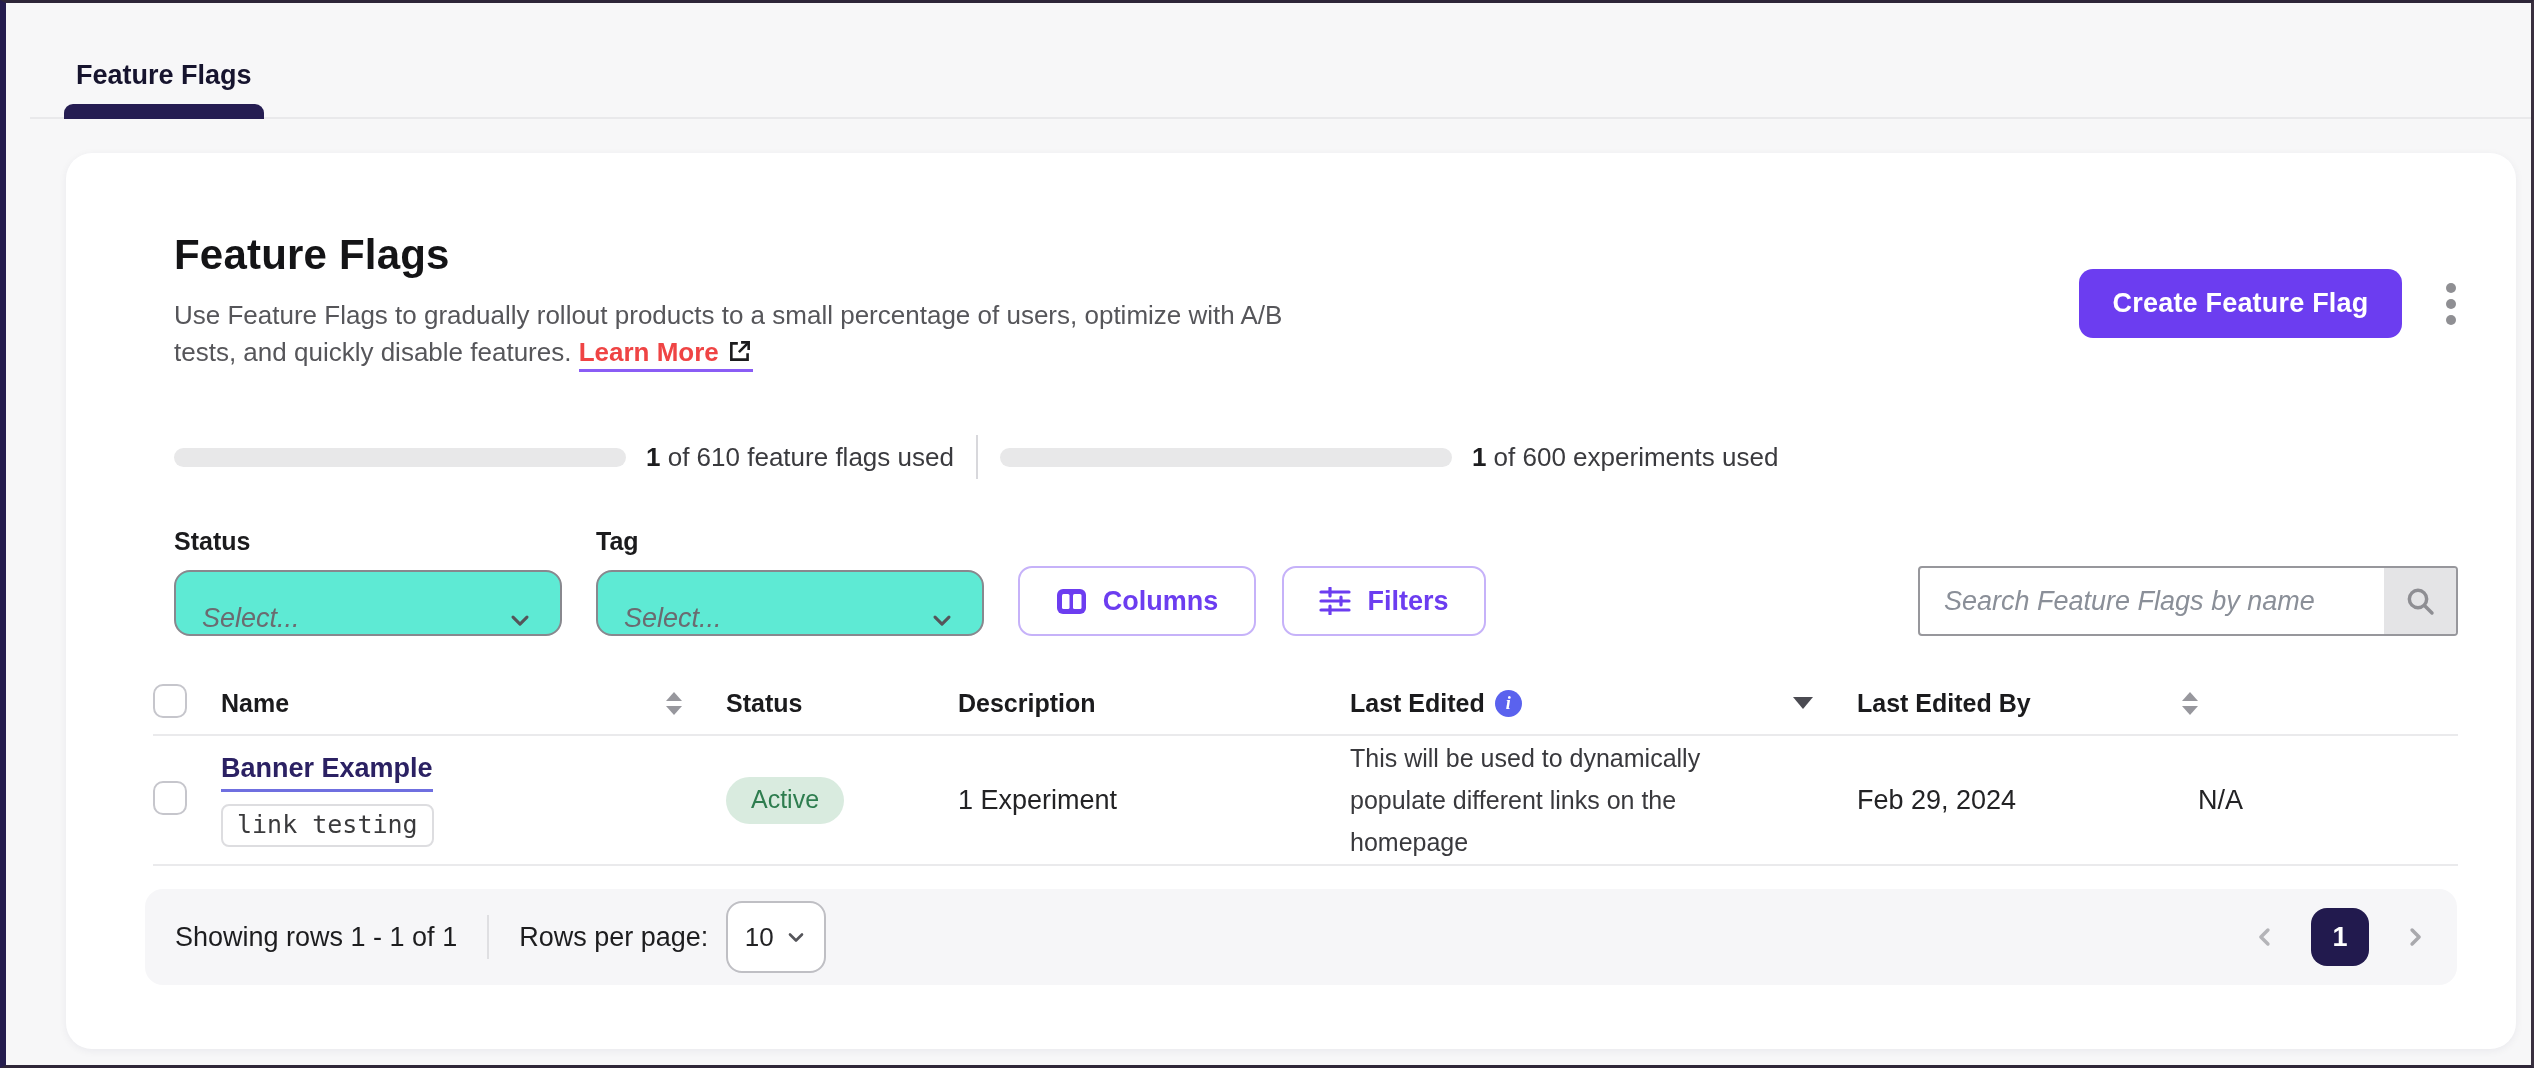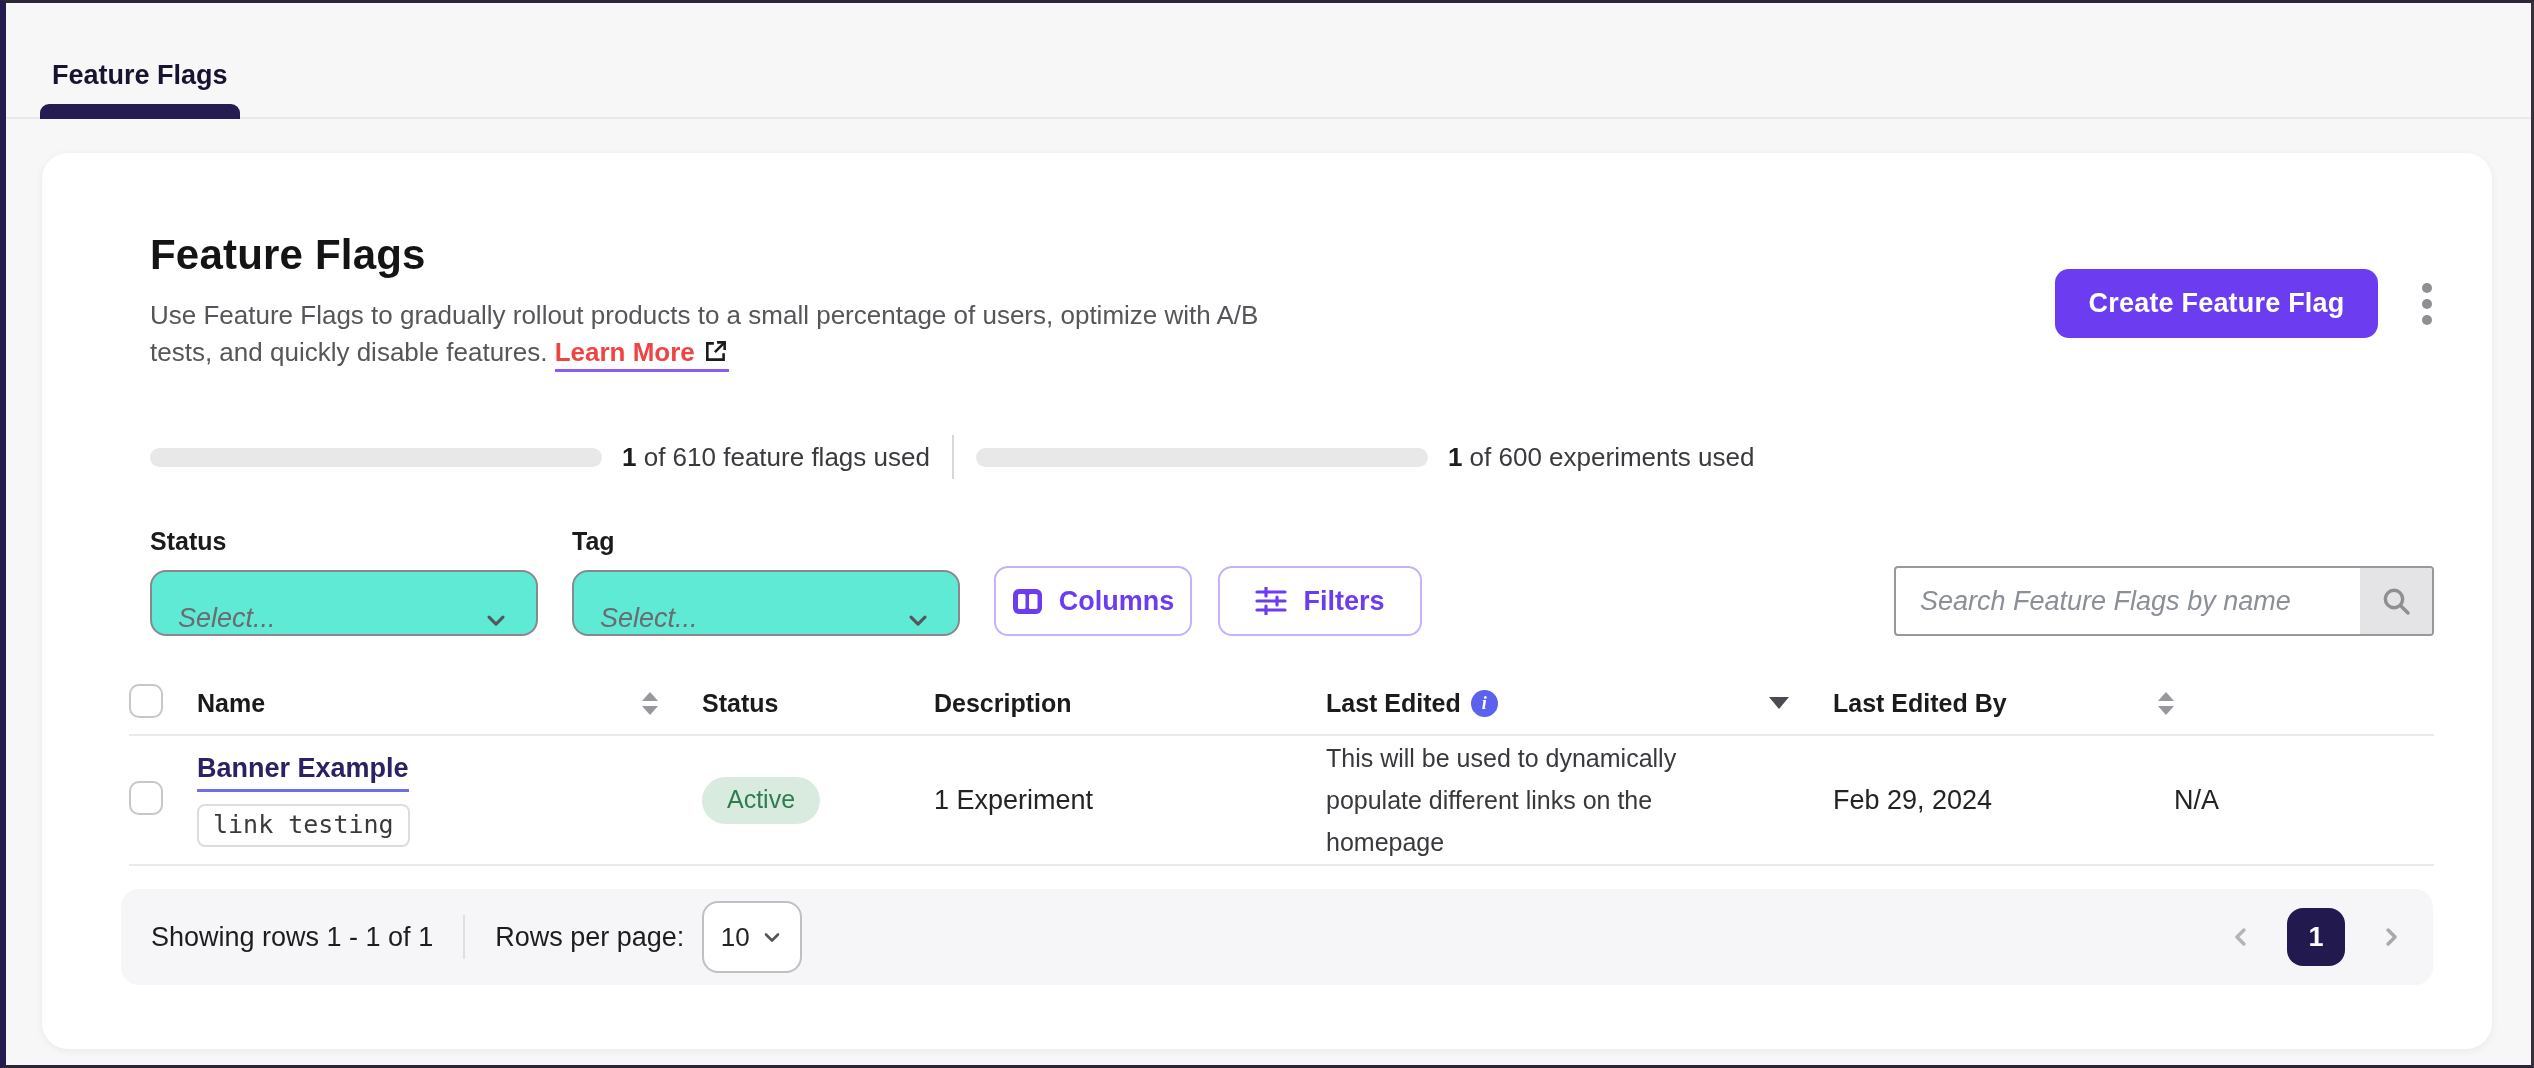--- a/index.html
+++ b/index.html
@@ -10,20 +10,21 @@
     color:#1D1D1F;
     overflow:hidden;
   }
   #viewport {
     position:relative; width:2534px; height:1068px;
     background:#F7F7F8;
     border-left:6px solid #241C4E;
     border-top:3px solid #2E2638;
     border-right:3px solid #3A3040;
     border-bottom:3px solid #2E2638;
+    padding-left:24px;
   }
 
   
   .tabbar {
     display:flex; align-items:flex-end;
     height:116px; border-bottom:2px solid #E9E9EB;
   }
   .tab { display:flex; flex-direction:column; align-items:center; margin-left:34px; cursor:pointer; }
   .tab-label { font-size:27px; font-weight:700; color:#16142E; padding:0 12px 13px; white-space:nowrap; }
   .tab-underline { width:100%; height:15px; background:#251D52; border-radius:9px 9px 0 0; margin-bottom:-2px; }
@@ -65,21 +66,21 @@
     width:388px; height:66px; border:2px solid #88888E; border-radius:16px;
     display:flex; align-items:flex-end; padding:0 26px; cursor:pointer; background:#5eead4;
   }
   .select-ph { font-size:27px; font-style:italic; color:#6B6B70; flex:1; }
   .ghost-btn {
     height:70px; border:2px solid #C6B2F9; border-radius:14px; background:#fff;
     display:flex; align-items:center; justify-content:center; gap:16px;
     font-family:inherit; font-size:27px; font-weight:700; color:#6C3DF0;
     cursor:pointer; margin-right:26px;
   }
-  .ghost-btn.columns { width:198px;justify-content:center; }
+  .ghost-btn.columns { width:238px;justify-content:center; }
   .ghost-btn.filters { width:204px; }
   .search {
     margin-left:auto; width:540px; height:70px;
     border:2px solid #97979C; border-radius:4px; background:#fff;
     display:flex; overflow:hidden;
   }
   .search input {
     flex:1; border:none; outline:none; padding:0 24px;
     font-family:inherit; font-size:27px; font-style:italic; color:#3A3A3C; background:transparent;
   }

